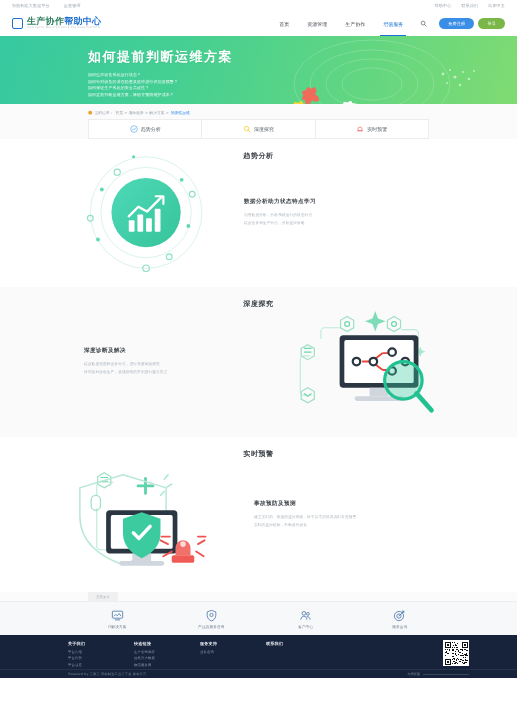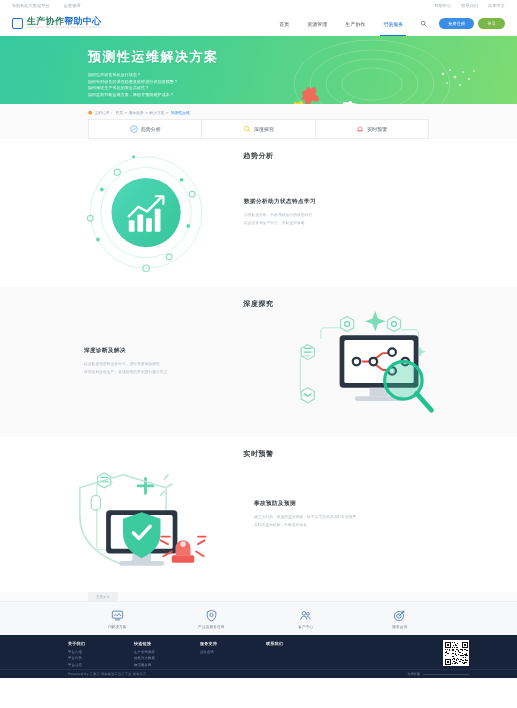--- a/index.html
+++ b/index.html
@@ -235,21 +235,21 @@
         <circle cx="16" cy="11" r="1.6"></circle>
       <circle cx="24" cy="6" r="1"></circle>
         <circle cx="30" cy="13" r="1.3"></circle>
         <circle cx="8" cy="17" r="1"></circle>
       <circle cx="21" cy="19" r="1.2"></circle>
         <circle cx="35" cy="5" r="1"></circle>
     </g>
   </svg>
 
   <div class="banner-content">
-    <div class="banner-title">预测性运维解决方案</div>
+    <div class="banner-title">如何提前判断运维方案</div>
     <div class="banner-lines">
       <div>如何监控设备系统运行状态？</div>
       <div>如何针对设备的潜在隐患及故障进行识别及预警？</div>
       <div>如何保证生产系统的安全高效性？</div>
       <div>如何提前判断运维方案，降低非预期维护成本？</div>
     </div>
   </div>
 </div>
 
 <div class="page">

